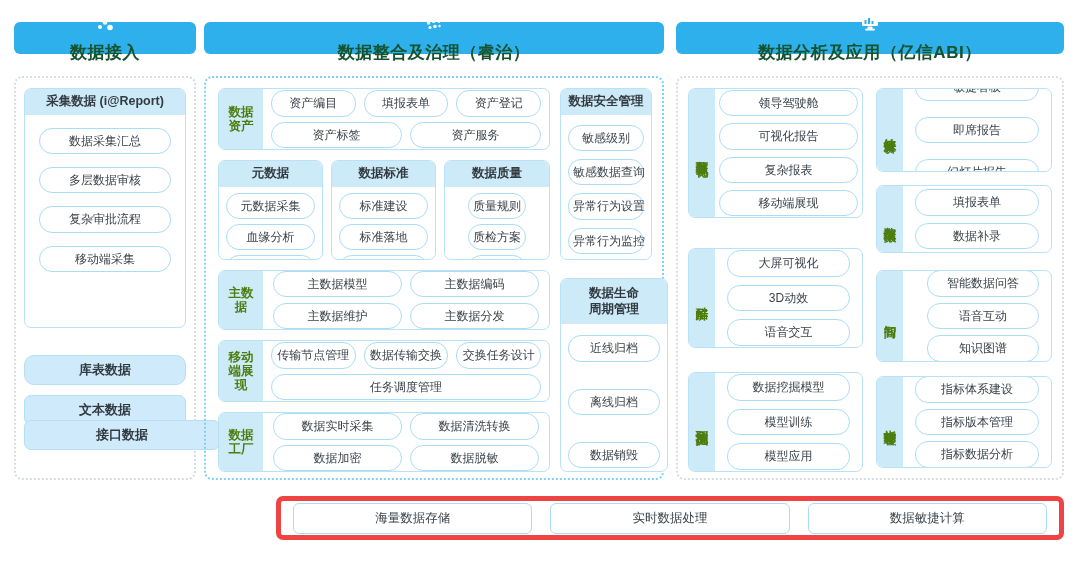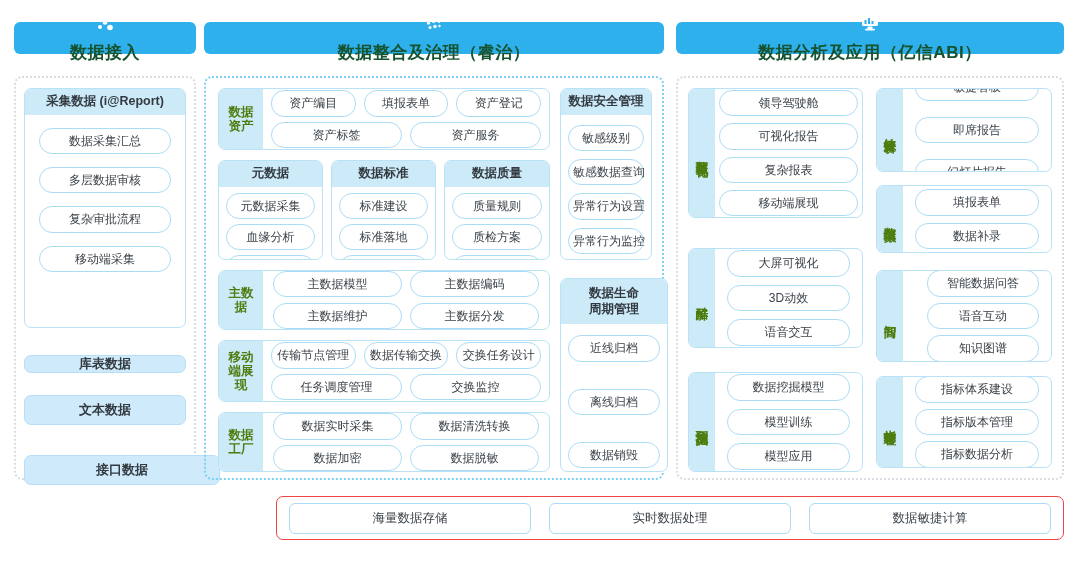--- a/index.html
+++ b/index.html
@@ -110,21 +110,21 @@
 
   
   .store-hdr {
     position: absolute; left: 14px; top: 496px; width: 250px; height: 44px;
     background: #2EB0EC; border-radius: 7px;
     display: flex; align-items: center; justify-content: center; gap: 8px;
     color: #ffffff; font-size: 16px; font-weight: bold;
   }
   .store-box {
     position: absolute; left: 276px; top: 496px; width: 788px; height: 44px;
-    border: 1px solid #ef4444; border-radius: 7px; background: #ffffff;
+    border: 5px solid #ef4444; border-radius: 7px; background: #ffffff;
     display: flex; align-items: center; justify-content: space-around; padding: 0 12px; gap: 18px;
   }
   .store-box .pill { flex: 1 1 0; padding: 7px 4px; font-size: 12.5px; border-radius: 6px; }
 </style>
 </head>
 <body>
 
 <div class="page">
 
   <div class="hdr-row">
@@ -184,23 +184,23 @@
   <div class="card" style="left:24px; top:88px; width:162px; height:240px;">
     <div class="card-head">采集数据 (i@Report)</div>
     <div class="card-body" style="gap:13px; padding:13px 14px;">
       <div class="pill">数据采集汇总</div>
       <div class="pill">多层数据审核</div>
       <div class="pill">复杂审批流程</div>
       <div class="pill">移动端采集</div>
     </div>
   </div>
 
-  <div class="block" style="left:24px; top:355px; width:162px; height:18px;">库表数据</div>
+  <div class="block" style="left:24px; top:355px; width:162px; height:30px;border-radius:10px;">库表数据</div>
   <div class="block" style="left:24px; top:395px; width:162px; height:30px;">文本数据</div>
-  <div class="block" style="left:24px; top:455px; width:196px; height:30px;">接口数据</div>
+  <div class="block" style="left:24px; top:420px; width:196px; height:30px;">接口数据</div>
 
   <div class="col c2"></div>
 
   <div class="grp" style="left:218px; top:88px; width:332px; height:62px;">
     <div class="grp-label" style="width:44px;">数据资产</div>
     <div class="grp-body" style="gap:5px; padding:7px 8px;">
       <div class="row">
         <div class="pill">资产编目</div>
         <div class="pill">填报表单</div>
         <div class="pill">资产登记</div>
@@ -223,21 +223,21 @@
   <div class="card" style="left:331px; top:160px; width:105px; height:100px;">
     <div class="card-head">数据标准</div>
     <div class="card-body" style="gap:5px; padding:6px 7px;">
       <div class="pill">标准建设</div>
       <div class="pill">标准落地</div>
       <div class="pill">标准评估</div>
     </div>
   </div>
   <div class="card" style="left:444px; top:160px; width:106px; height:100px;">
     <div class="card-head">数据质量</div>
-    <div class="card-body" style="gap:5px; padding:6px 7px;">
+    <div class="card-body" style="gap:5px; padding:6px 7px;align-items:center;">
       <div class="pill">质量规则</div>
       <div class="pill">质检方案</div>
       <div class="pill">数据整改</div>
     </div>
   </div>
 
   <div class="grp" style="left:218px; top:270px; width:332px; height:60px;">
     <div class="grp-label" style="width:44px;">主数据</div>
     <div class="grp-body" style="gap:6px; padding:7px 10px;">
       <div class="row">
@@ -254,21 +254,20 @@
   <div class="grp" style="left:218px; top:340px; width:332px; height:62px;">
     <div class="grp-label" style="width:44px;">移动端展现</div>
     <div class="grp-body" style="gap:5px; padding:7px 8px;">
       <div class="row">
         <div class="pill">传输节点管理</div>
         <div class="pill">数据传输交换</div>
         <div class="pill">交换任务设计</div>
       </div>
       <div class="row">
         <div class="pill">任务调度管理</div>
-        <div class="pill">交换监控</div>
       </div>
     </div>
   </div>
 
   <div class="grp" style="left:218px; top:412px; width:332px; height:60px;">
     <div class="grp-label" style="width:44px;">数据工厂</div>
     <div class="grp-body" style="gap:5px; padding:7px 10px;">
       <div class="row">
         <div class="pill">数据实时采集</div>
         <div class="pill">数据清洗转换</div>

